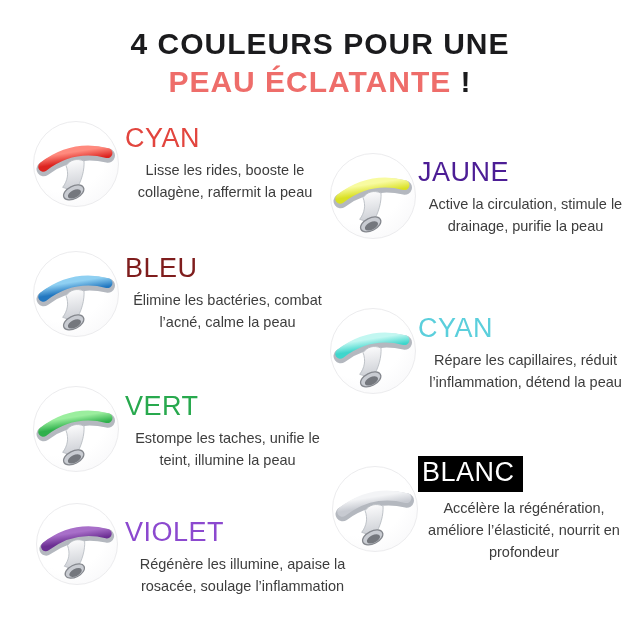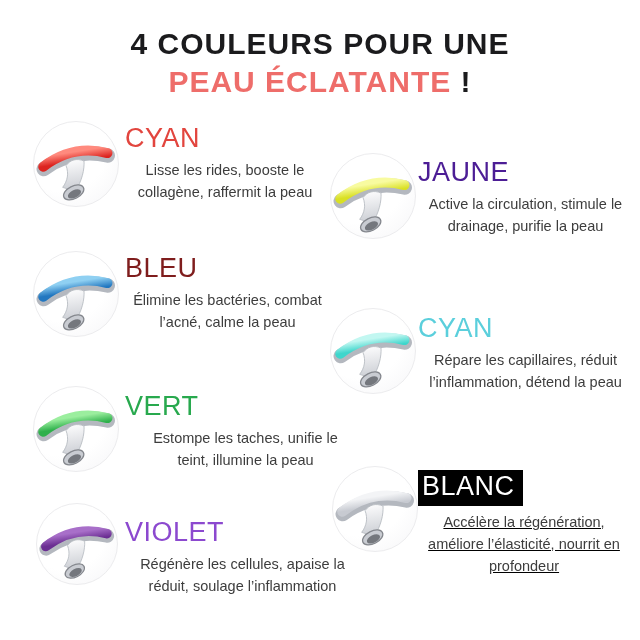--- a/index.html
+++ b/index.html
@@ -33,23 +33,23 @@
   
   .pos-rouge  .device-circle{left:33px; top:121px;width:84px;height:84px;}
   .pos-rouge  .item-text{left:125px;top:124px;} .pos-rouge  .item-desc{width:200px;}
   .pos-jaune  .device-circle{left:330px;top:153px;width:84px;height:84px;}
   .pos-jaune  .item-text{left:418px;top:158px;} .pos-jaune  .item-desc{width:215px;}
   .pos-bleu   .device-circle{left:33px; top:251px;width:84px;height:84px;}
   .pos-bleu   .item-text{left:125px;top:254px;} .pos-bleu   .item-desc{width:205px;}
   .pos-cyan   .device-circle{left:330px;top:308px;width:84px;height:84px;}
   .pos-cyan   .item-text{left:418px;top:314px;} .pos-cyan   .item-desc{width:215px;}
   .pos-vert   .device-circle{left:33px; top:386px;width:84px;height:84px;}
-  .pos-vert   .item-text{left:125px;top:392px;} .pos-vert   .item-desc{width:205px;margin-left:18px;}
+  .pos-vert   .item-text{left:125px;top:392px;} .pos-vert   .item-desc{width:205px;}
   .pos-blanc  .device-circle{left:332px;top:466px;width:84px;height:84px;}
-  .pos-blanc  .item-text{left:418px;top:470px;text-decoration:underline;} .pos-blanc  .item-desc{width:212px;}
+  .pos-blanc  .item-text{left:418px;top:456px;} .pos-blanc  .item-desc{width:212px;}
   .pos-violet .device-circle{left:36px; top:503px;width:80px;height:80px;}
   .pos-violet .item-text{left:125px;top:510px;margin-top:8px;} .pos-violet .item-desc{width:235px;}
 </style>
 </head>
 <body>
 
 <div class="title-line title-line1">4 COULEURS POUR UNE</div>
 <div class="title-line title-line2"><span class="title-highlight">PEAU ÉCLATANTE</span><span> !</span></div>
 
 <div class="item pos-rouge">
@@ -251,15 +251,15 @@
     <path d="M38,50 C40,60 37,68 30,75 L44,82 C54,71 59,58 60,48 C52,43 44,44 38,50 Z" fill="url(#stem6)" stroke="#b9bdc3" stroke-width="1"></path>
     <g transform="rotate(-18 42 83)">
       <ellipse cx="42" cy="83" rx="13" ry="7.5" fill="#c9ccd2" stroke="#85888e" stroke-width="1.5"></ellipse>
       <ellipse cx="42" cy="85" rx="8.5" ry="4.5" fill="#74777d"></ellipse>
     </g>
   </g>
       </svg>
     </div>
   <div class="item-text">
     <h2 class="item-heading" style="color: rgb(140, 73, 207);">VIOLET</h2>
-    <p class="item-desc">Régénère les cellules, apaise la réduit, soulage l’inflammation</p>
+    <p class="item-desc">Régénère les illumine, apaise la rosacée, soulage l’inflammation</p>
   </div>
 </div>
 
 </body></html>

